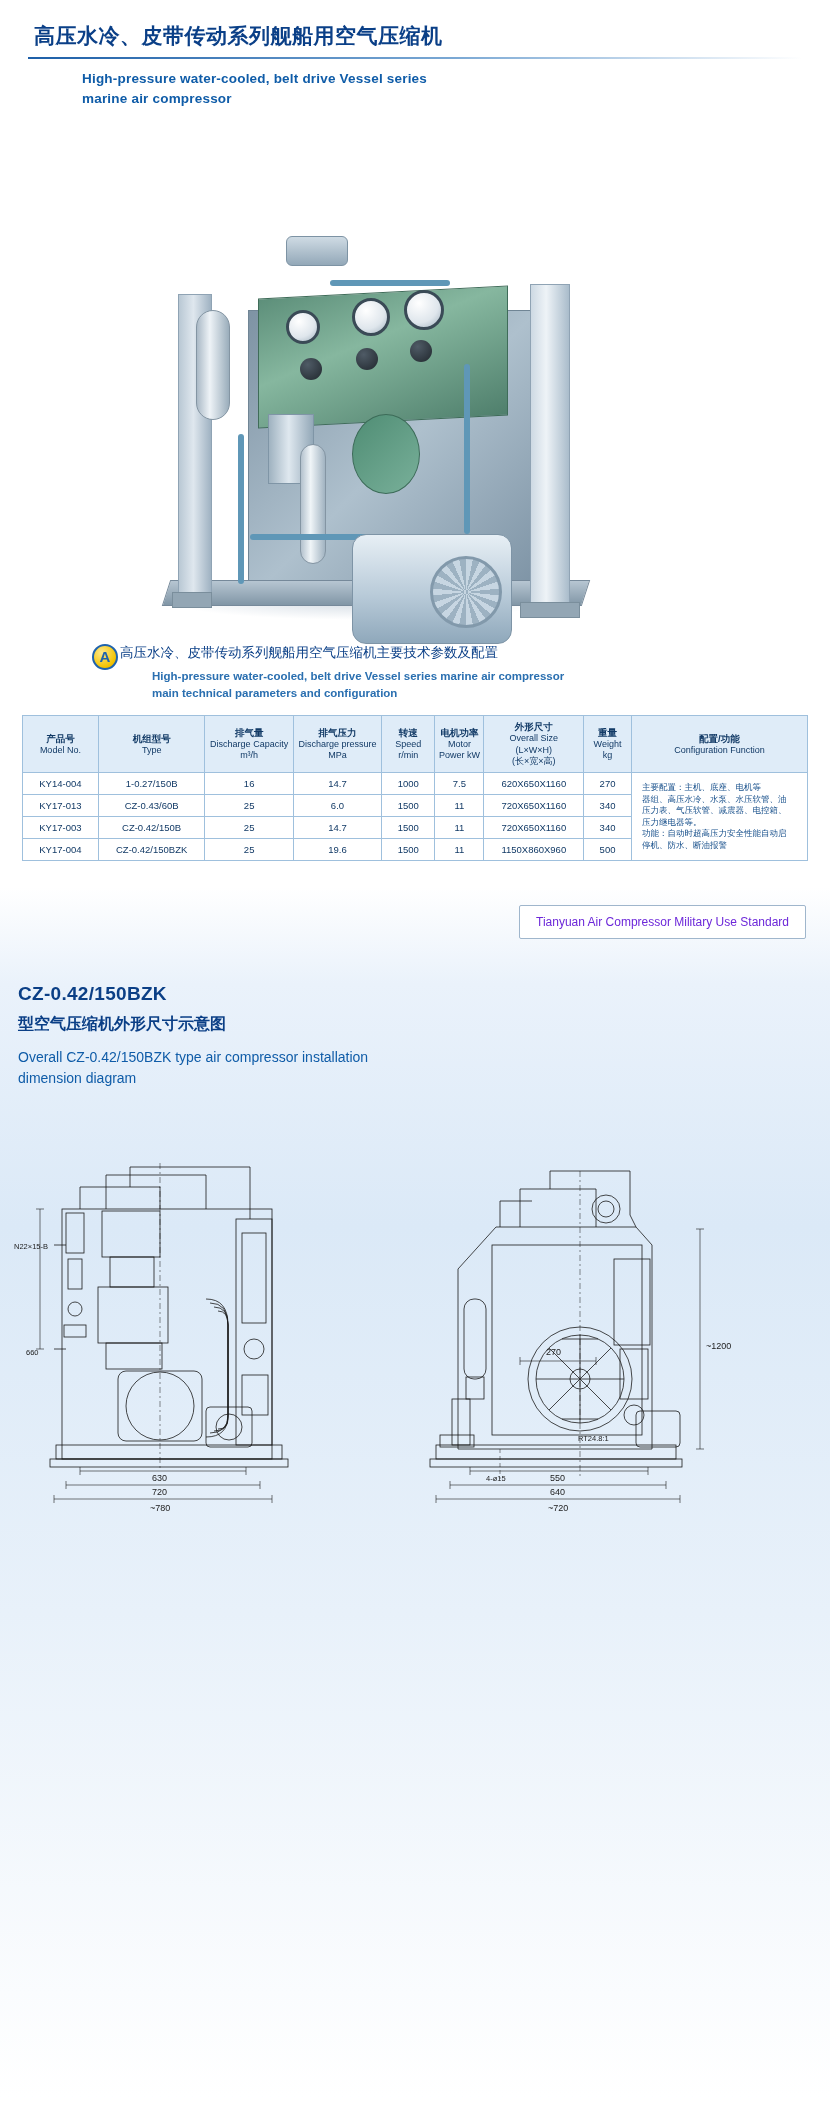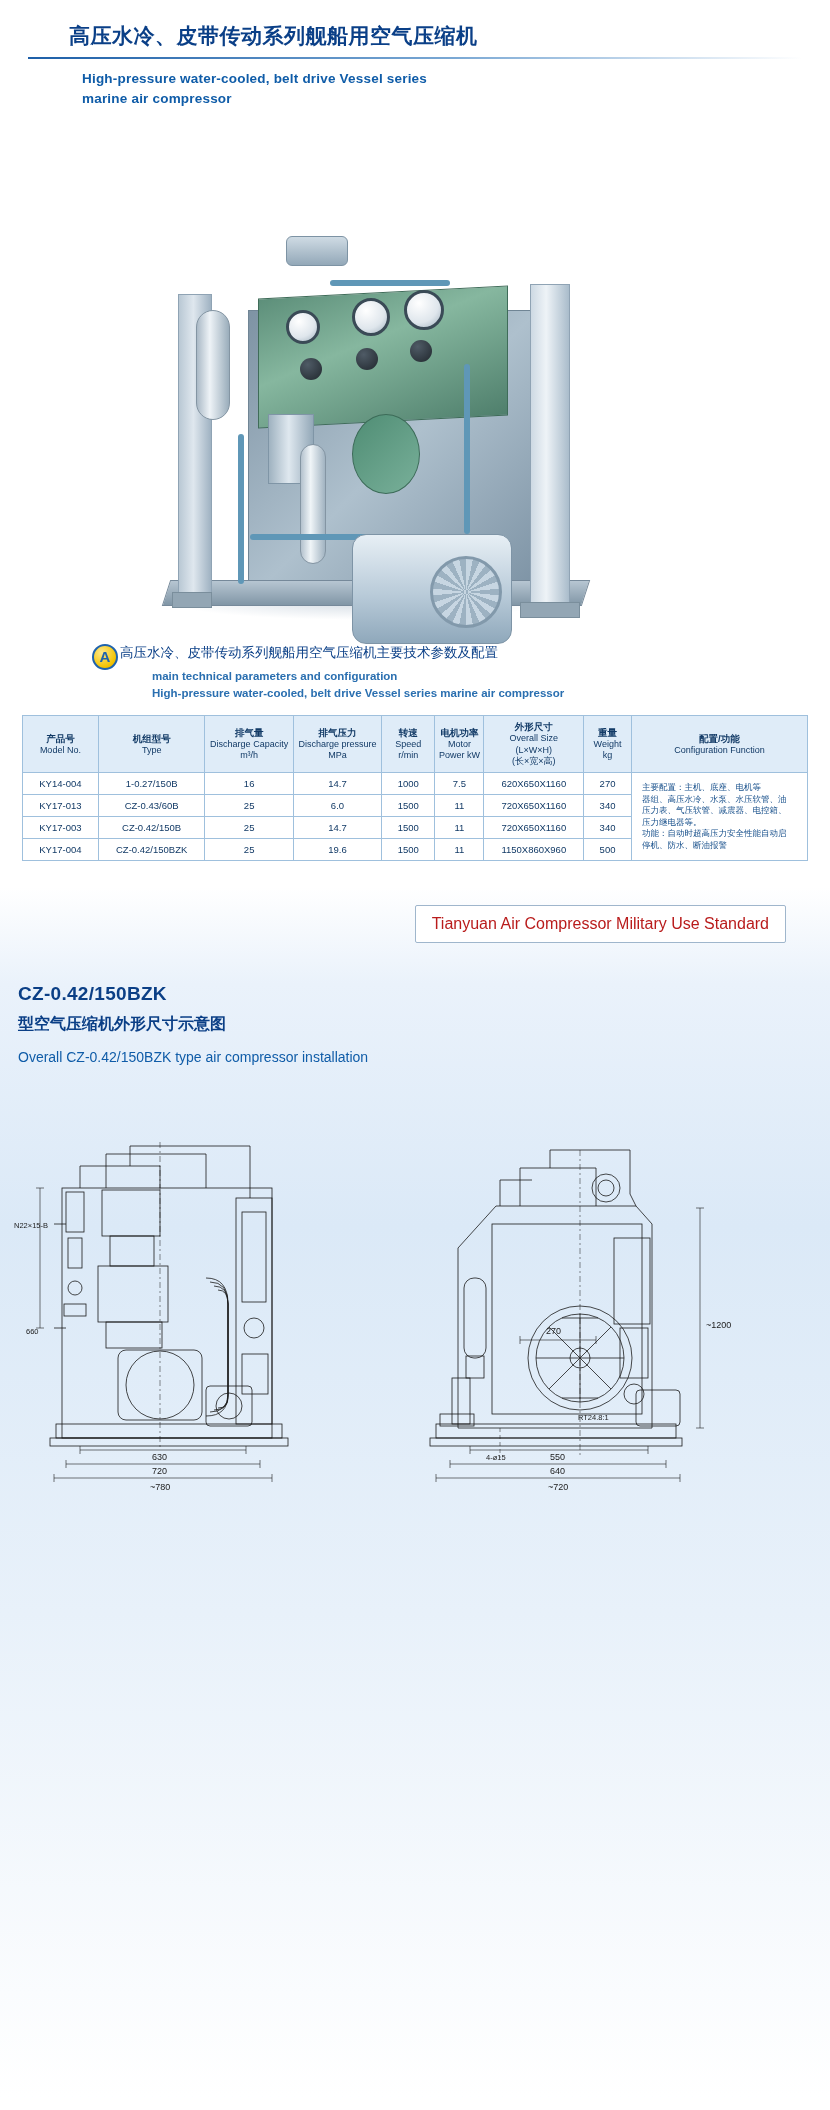--- a/index.html
+++ b/index.html
@@ -23,22 +23,21 @@
     width: 830px;
     padding: 22px 0 0 0;
     background: #ffffff;
   }
 
   .title-cn {
     font-size: 21px;
     font-weight: bold;
     color: #0a3f87;
     letter-spacing: 0.5px;
-    padding-left: 45px;
-    margin-left: 24px;
+    padding-left: 34px;
   }
   .title-rule {
     margin: 7px 28px 0 28px;
     height: 2px;
     background: linear-gradient(to right, #1d5fa8 0%, #7aa8d4 55%, #ffffff 100%);
   }
   .title-en {
     margin-top: 10px;
     padding-left: 82px;
     font-size: 13.5px;
@@ -241,27 +240,27 @@
   .lower {
     position: relative;
     margin-top: 26px;
     width: 830px;
     min-height: 1210px;
     background: linear-gradient(to bottom, #ffffff 0%, #eaf2fb 8%, #dbe9f7 28%, #e8f1fa 60%, #ffffff 100%);
     padding-top: 26px;
   }
   .std-box {
     position: absolute;
-    right: 44px;
+    right: 24px;
     top: 18px;
     border: 1px solid #9fb6cc;
     background: #ffffff;
     padding: 9px 16px;
-    font-size: 16px;
-    color: #b91c1c;
+    font-size: 12px;
+    color: #6d28d9;
     border-radius: 2px;
   }
   .lower-title-cn1 {
     padding-left: 18px;
     padding-top: 70px;
     font-size: 19px;
     font-weight: bold;
     color: #0b3f86;
     letter-spacing: .3px;
   }
@@ -336,22 +335,22 @@
       <div class="mach motor"></div>
       <div class="mach motor-fan"></div>
       <div class="mach foot f1"></div>
       <div class="mach foot f2"></div>
     </div>
 
     <div class="spec-head">
       <div class="badge-a">A</div>
       <div class="spec-cn">高压水冷、皮带传动系列舰船用空气压缩机主要技术参数及配置</div>
       <div class="spec-en">
+        <div>High-pressure water-cooled, belt drive Vessel series marine air compressor</div>
         <div>main technical parameters and configuration</div>
-        <div>High-pressure water-cooled, belt drive Vessel series marine air compressor</div>
       </div>
     </div>
 
     <table class="spec">
       <thead>
         <tr>
           <th>
             <span class="cn">产品号</span>
             <span class="en">Model No.</span>
           </th>
@@ -450,20 +449,21 @@
   </div>
 
   <div class="lower">
 
     <div class="std-box">Tianyuan Air Compressor Military Use Standard</div>
 
     <div class="lower-title-cn1">CZ-0.42/150BZK</div>
     <div class="lower-title-cn2">型空气压缩机外形尺寸示意图</div>
     <div class="lower-title-en">
       <div>Overall CZ-0.42/150BZK type air compressor installation</div>
+      <div>dimension diagram</div>
     </div>
 
     <div class="drawings">
 
       <svg width="400" height="400" viewBox="0 0 400 400" style="position:absolute; left:10px; top:0;">
         <g stroke="#1b1b1b" fill="none" stroke-width="0.8">
 
           <rect x="52" y="60" width="210" height="250"></rect>
           <rect x="46" y="296" width="226" height="14"></rect>
           <rect x="40" y="310" width="238" height="8"></rect>

